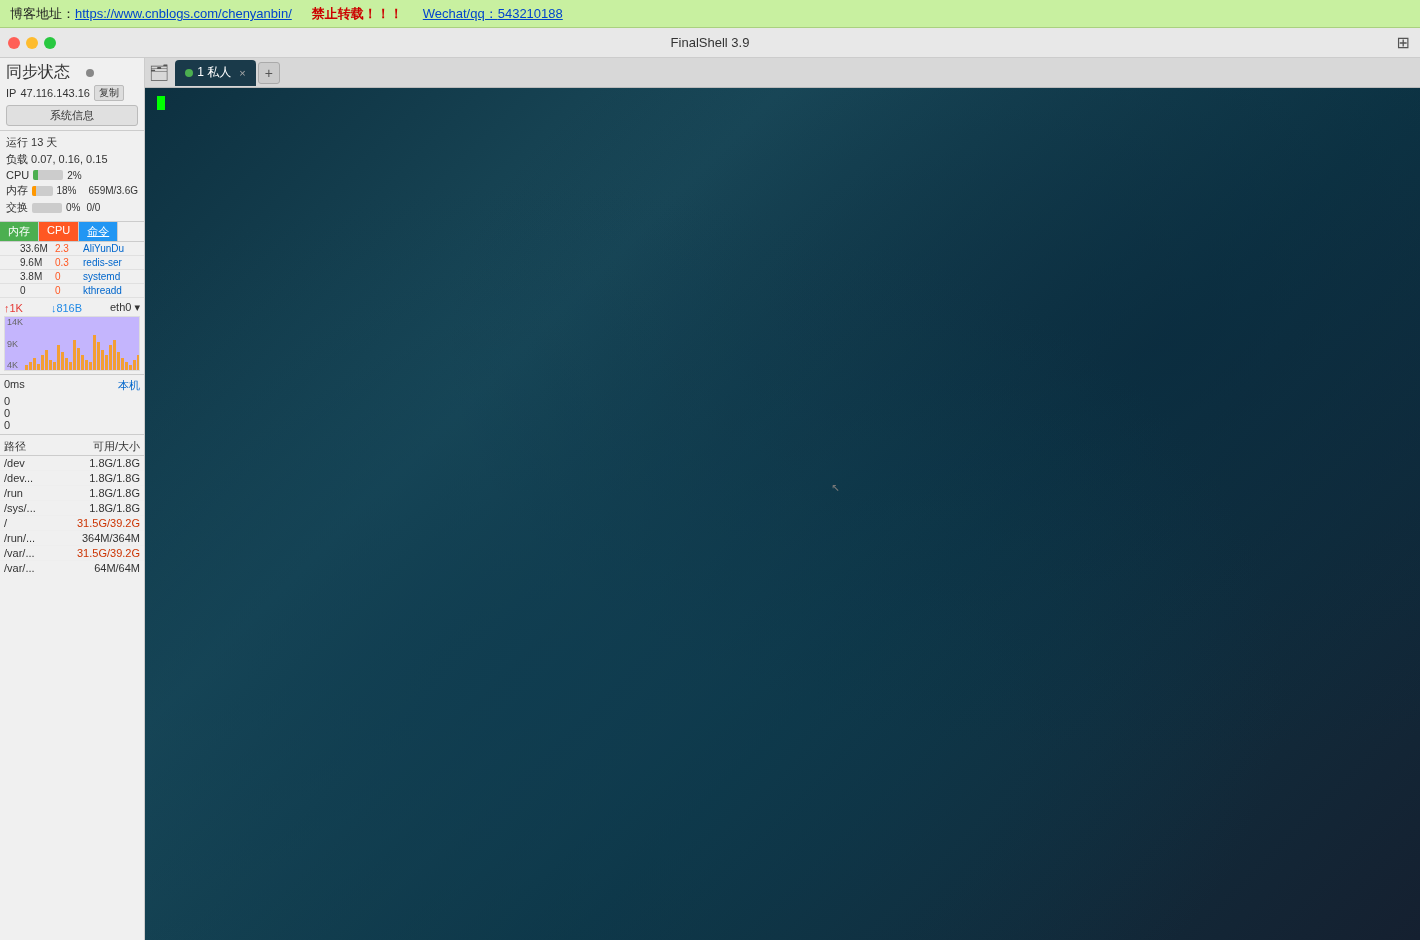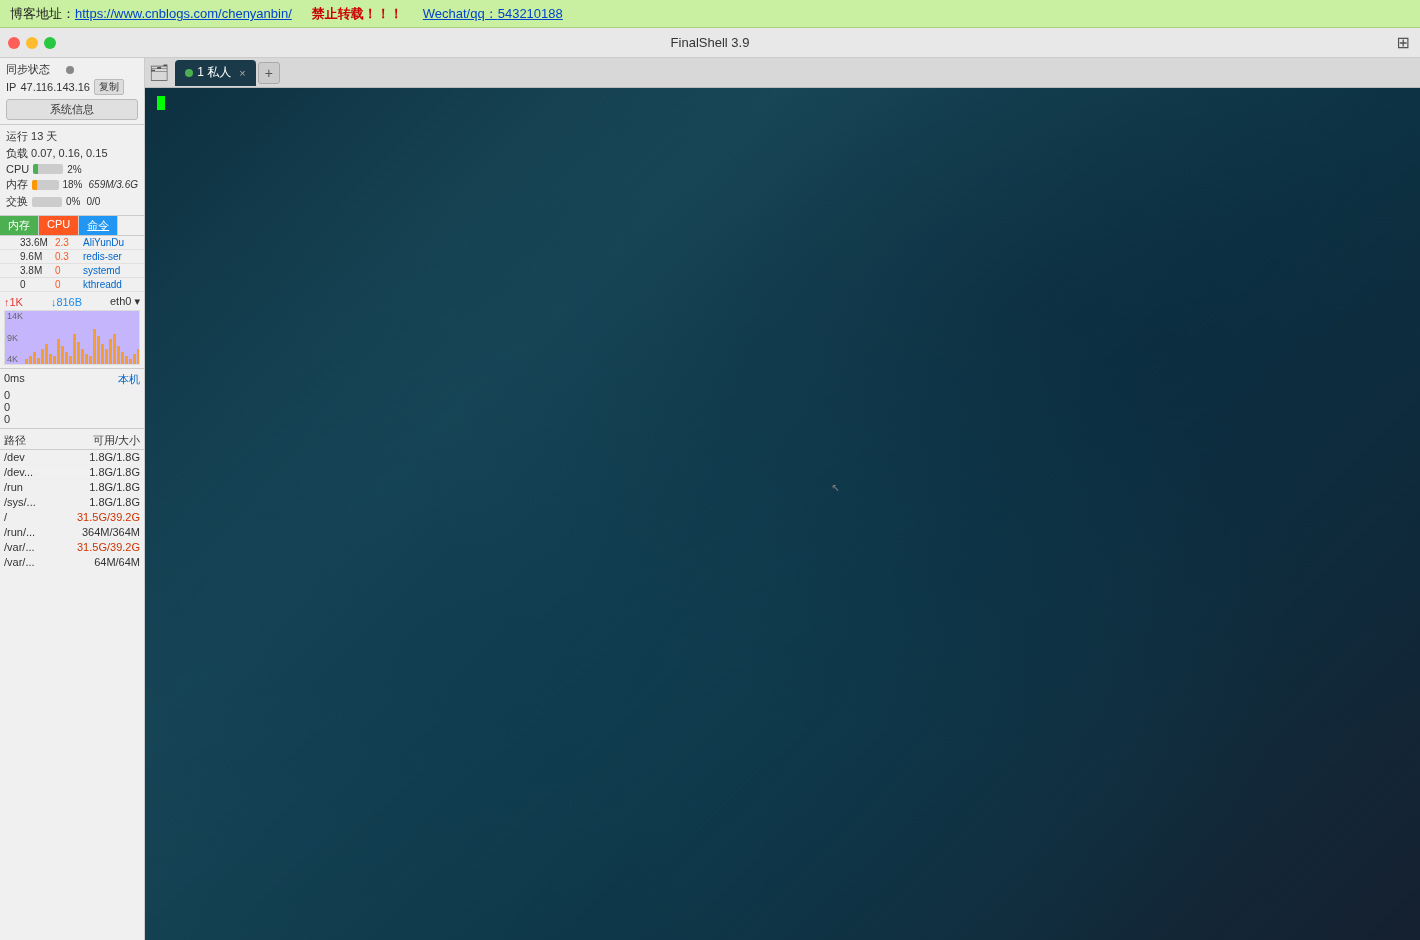--- a/index.html
+++ b/index.html
@@ -68,21 +68,21 @@
 
     
     .sidebar-top {
       padding: 4px 6px;
       border-bottom: 1px solid #ccc;
     }
     .sync-status {
       display: flex;
       align-items: center;
       gap: 16px;
-      font-size: 11px;
+      font-size: 16px;
       color: #333;
       margin-bottom: 2px;
     }
     .sync-dot { width: 8px; height: 8px; border-radius: 50%; background: #888; }
     .ip-row {
       display: flex;
       align-items: center;
       gap: 4px;
       font-size: 11px;
       color: #333;
@@ -353,21 +353,21 @@
         </div>
         <span class="stat-value">2%</span>
       </div>
 
       <div class="stat-row">
         <span class="stat-label">内存</span>
         <div class="stat-bar-container">
           <div class="stat-bar orange" style="width:18%"></div>
         </div>
         <span class="stat-value">18%</span>
-        <span class="stat-value" style="margin-left:2px;font-style:italic;">659M/3.6G</span>
+        <span class="stat-value" style="margin-left:8px;">659M/3.6G</span>
       </div>
 
       <div class="stat-row">
         <span class="stat-label">交换</span>
         <div class="stat-bar-container">
           <div class="stat-bar" style="width:0%"></div>
         </div>
         <span class="stat-value">0%</span>
         <span class="stat-value" style="margin-left:2px;">0/0</span>
       </div>

